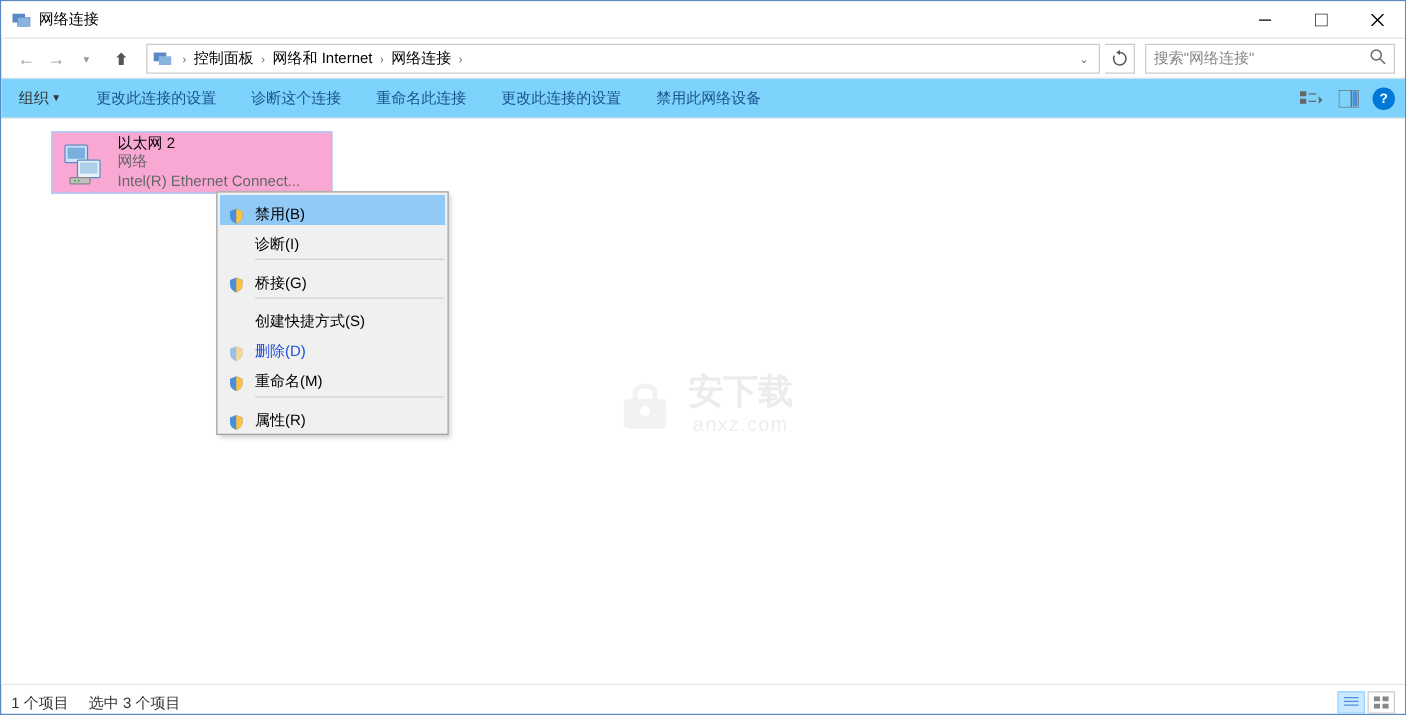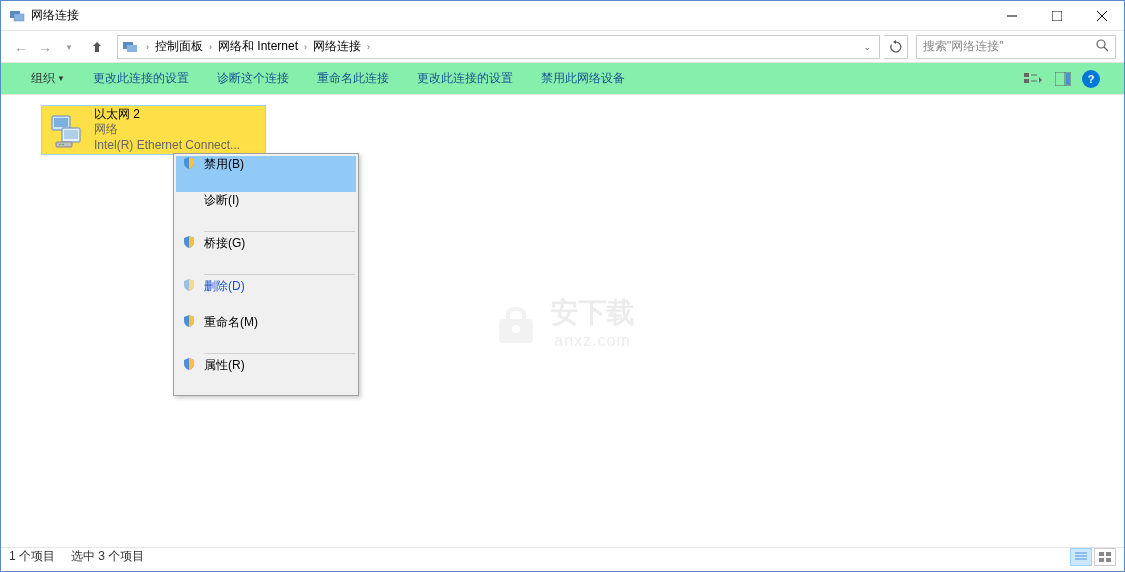--- a/index.html
+++ b/index.html
@@ -13,45 +13,45 @@
 .nav-arrow { width: 24px; height: 24px; display: flex; align-items: center; justify-content: center; color: #999; font-size: 14px; }
 .nav-up { width: 24px; height: 24px; display: flex; align-items: center; justify-content: center; margin: 0 4px; }
 .breadcrumb { flex: 1; display: flex; align-items: center; border: 1px solid #ccc; height: 24px; margin: 0 4px; padding: 0 4px; font-size: 12px; }
 .breadcrumb-icon { width: 16px; height: 16px; margin-right: 4px; }
 .breadcrumb-sep { margin: 0 4px; color: #666; font-size: 9px; }
 .breadcrumb-item { padding: 0 2px; }
 .breadcrumb-dropdown { margin-left: auto; color: #666; font-size: 9px; padding: 0 4px; }
 .refresh-btn { width: 24px; height: 24px; display: flex; align-items: center; justify-content: center; border: 1px solid #ccc; border-left: none; margin-right: 8px; }
 .searchbox { width: 200px; height: 24px; border: 1px solid #ccc; display: flex; align-items: center; padding: 0 6px; font-size: 12px; color: #888; }
 .searchbox-icon { margin-left: auto; color: #666; }
-.toolbar { height: 32px; display: flex; align-items: center; background: #86efac; border-bottom: 1px solid #e5e5e5; padding: 0 24px; font-size: 12px; }
+.toolbar { height: 32px; display: flex; align-items: center; background: #7dd3fc; border-bottom: 1px solid #e5e5e5; padding: 0 8px; font-size: 12px; }
 .toolbar-item { padding: 0 6px; margin-right: 16px; color: #1a5490; display: flex; align-items: center; }
 .toolbar-item.dark { color: #333; }
 .toolbar-dropdown { font-size: 8px; margin-left: 2px; }
 .toolbar-spacer { flex: 1; }
 .toolbar-right { display: flex; align-items: center; gap: 8px; }
 .toolbar-icon { width: 22px; height: 22px; display: flex; align-items: center; justify-content: center; color: #555; }
 .help-icon { width: 18px; height: 18px; border-radius: 50%; background: #0078d7; color: #fff; display: flex; align-items: center; justify-content: center; font-size: 11px; font-weight: bold; }
 .content { position: relative; height: 453px; background: #fff; }
-.connection-item { position: absolute; left: 40px; top: 10px; width: 225px; height: 50px; display: flex; align-items: center; background: #fde047; border: 1px solid #99d1ff; padding: 2px; }
+.connection-item { position: absolute; left: 40px; top: 10px; width: 225px; height: 50px; display: flex; align-items: center; background: #f9a8d4; border: 1px solid #99d1ff; padding: 2px; }
 .connection-icon { width: 44px; height: 44px; margin-right: 6px; display: flex; align-items: center; justify-content: center; }
 .connection-text { font-size: 12px; line-height: 1.3; overflow: hidden; }
 .connection-name { color: #000; }
 .connection-status { color: #666; }
 .connection-device { color: #666; white-space: nowrap; overflow: hidden; text-overflow: ellipsis; }
 .context-menu { position: absolute; left: 172px; top: 58px; width: 186px; background: #f0f0f0; border: 1px solid #a0a0a0; box-shadow: 2px 2px 4px rgba(0,0,0,0.2); padding: 2px; font-size: 12px; }
-.menu-item { height: 36px; display: flex; align-items: flex-start; padding: 0 4px 0 28px; position: relative; }
+.menu-item { height: 24px; display: flex; align-items: flex-end; padding: 0 4px 0 28px; position: relative; }
 .menu-item.highlighted { background: #91c9f7; }
 .menu-item.disabled { color: #1d4ed8; }
 .menu-item.bold { font-weight: bold; }
 .menu-shield { position: absolute; left: 6px; width: 14px; height: 14px; }
 .menu-separator { height: 1px; background: #d0d0d0; margin: 3px 1px 3px 28px; }
 .watermark { position: absolute; left: 50%; top: 50%; transform: translate(-50%, -50%); opacity: 0.15; font-size: 24px; color: #888; text-align: center; pointer-events: none; display: flex; align-items: center; gap: 10px; }
 .watermark-icon { width: 50px; height: 50px; }
-.statusbar { position: absolute; bottom: 0; left: 0; right: 0; height: 24px; display: flex; align-items: flex-start; border-top: 1px solid #e5e5e5; padding: 0 8px; font-size: 12px; color: #333; }
+.statusbar { position: absolute; bottom: 0; left: 0; right: 0; height: 24px; display: flex; align-items: flex-end; border-top: 1px solid #e5e5e5; padding: 0 8px; font-size: 12px; color: #333; }
 .statusbar-sep { margin: 0 8px; color: #ccc; }
 .statusbar-spacer { flex: 1; }
 .statusbar-view { width: 22px; height: 18px; border: 1px solid #ccc; margin-left: 2px; display: flex; align-items: center; justify-content: center; font-size: 9px; color: #666; }
 .statusbar-view.active { background: #cce8ff; border-color: #99d1ff; }
 </style>
 </head>
 <body>
 
 <div class="titlebar">
   <svg class="titlebar-icon" viewBox="0 0 16 16">
@@ -182,20 +182,23 @@
       </div>
     <div class="menu-separator"></div>
     <div class="menu-item">
       <svg class="menu-shield" viewBox="0 0 14 14">
           <path d="M7 1 L12 3 L12 7 Q12 11 7 13 Q2 11 2 7 L2 3 Z" fill="#4a90d9"></path>
           <path d="M7 1 L12 3 L12 7 Q12 11 7 13 L7 1 Z" fill="#ffc040"></path>
         </svg>
       <span>桥接(G)</span>
     </div>
     <div class="menu-separator"></div>
+    <div class="menu-item">
+        <span>创建快捷方式(S)</span>
+      </div>
     <div class="menu-item disabled">
       <svg class="menu-shield" viewBox="0 0 14 14" opacity="0.5">
           <path d="M7 1 L12 3 L12 7 Q12 11 7 13 Q2 11 2 7 L2 3 Z" fill="#4a90d9"></path>
           <path d="M7 1 L12 3 L12 7 Q12 11 7 13 L7 1 Z" fill="#ffc040"></path>
         </svg>
       <span>删除(D)</span>
     </div>
     <div class="menu-item">
       <svg class="menu-shield" viewBox="0 0 14 14">
           <path d="M7 1 L12 3 L12 7 Q12 11 7 13 Q2 11 2 7 L2 3 Z" fill="#4a90d9"></path>

